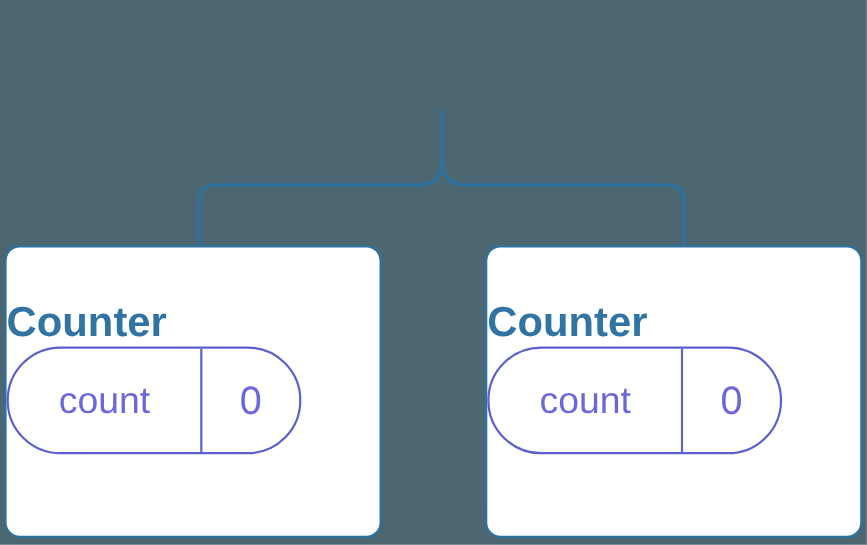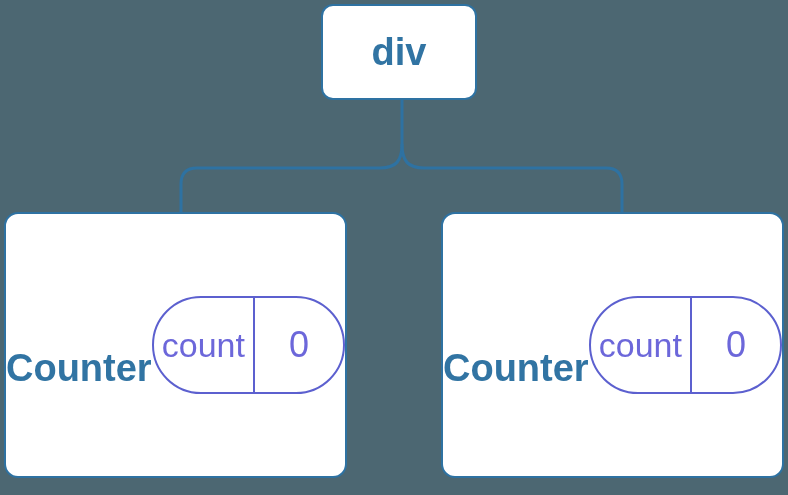--- a/index.html
+++ b/index.html
@@ -40,29 +40,29 @@
     align-items: center;
     justify-content: center;
   }
   .root-label {
     font-size: 38px;
     font-weight: 600;
     color: var(--heading, #3174A3);
   }
   .counter-card {
     position: absolute;
-    top: 212px;
+    top: 223px;
     width: 339px;
     height: 262px;
     background: var(--nodeBg, #FFFFFF);
     border: 2px solid var(--line, #2E72A2);
     border-radius: 14px;
     display: flex;
-    flex-direction: row;
-    align-items: center;
+    flex-direction: column;
+    align-items: flex-start;
   }
   .counter-card.left  { left: 4px; }
   .counter-card.right { left: 441px; }
   .card-title {
     margin-top: 46px;
     font-size: 38px;
     font-weight: 600;
     line-height: 44px;
     color: var(--heading, #3174A3);
   }
@@ -97,23 +97,20 @@
 <body>
 
 <div class="canvas">
 
   <svg class="connector-svg" viewBox="0 0 788 495" xmlns="http://www.w3.org/2000/svg" aria-hidden="true">
     <path d="M402 100 L402 144"></path>
     <path d="M402 144 C402 161 396 168 380 168 L197 168 Q181 168 181 184 L181 228"></path>
     <path d="M402 144 C402 161 408 168 424 168 L606 168 Q622 168 622 184 L622 228"></path>
   </svg>
 
-  <div class="root-node">
-    <span class="root-label">div</span>
-  </div>
 
   <div class="counter-card left">
     <div class="card-title">Counter</div>
     <div class="state-pill">
       <div class="pill-key">count</div>
       <div class="pill-value">0</div>
     </div>
   </div>
 
   <div class="counter-card right">

